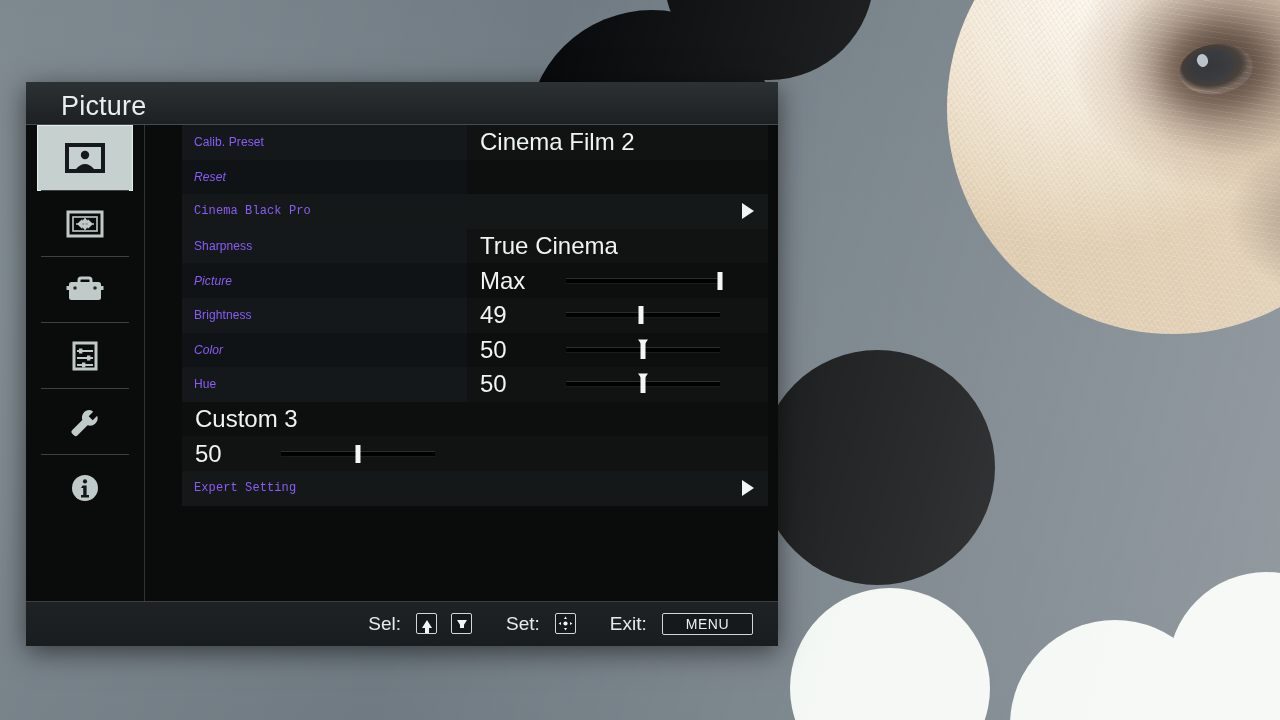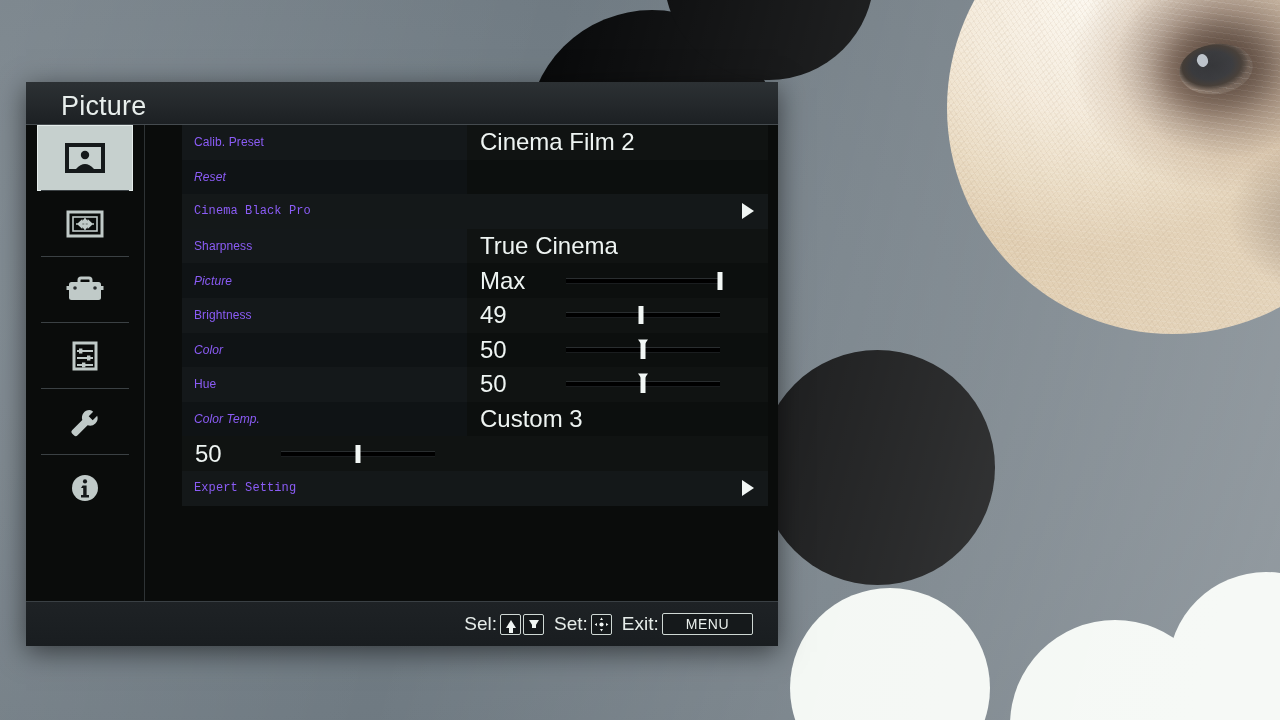--- a/index.html
+++ b/index.html
@@ -131,21 +131,21 @@
   }
 
   
   #footer{
     position:absolute;left:0;bottom:0;width:752px;height:44px;
     background:linear-gradient(180deg,#1e2225 0%, #191d20 100%);
     border-top:1px solid #3a4044;
   }
   #hints{
     position:absolute;right:24px;top:50%;transform:translateY(-50%);
-    display:flex;align-items:center;gap:0;
+    display:flex;align-items:flex-start;gap:12px;
     font-size:19px;color:#e6ece9;white-space:nowrap;
   }
   #hints .txt{margin-right:2px;}
   #hints .gap{width:9px;}
   .keybox{
     display:inline-flex;align-items:center;justify-content:center;
     width:21px;height:21px;border:1px solid #cfd8d4;border-radius:2px;
     margin:0 1px;box-sizing:border-box;background:#15191b;
   }
   .keybox.menu{width:auto;padding:0 23px;height:22px;
@@ -277,21 +277,20 @@
         <div class="row">
           <span class="lbl">Hue</span>
           <span class="val">50</span>
           <span class="slider">
             <span class="track"></span>
             <span class="defmark" style="left:50%"></span>
             <span class="thumb" style="left:50%"></span>
           </span>
         </div>
         <div class="row alt">
-          <span class="lbl">Color Temp.</span>
           <span class="val wide">Custom 3</span>
         </div>
         <div class="row">
           <span class="val">50</span>
           <span class="slider">
             <span class="track"></span>
             <span class="thumb" style="left:50%"></span>
           </span>
         </div>
         <div class="row sub">

